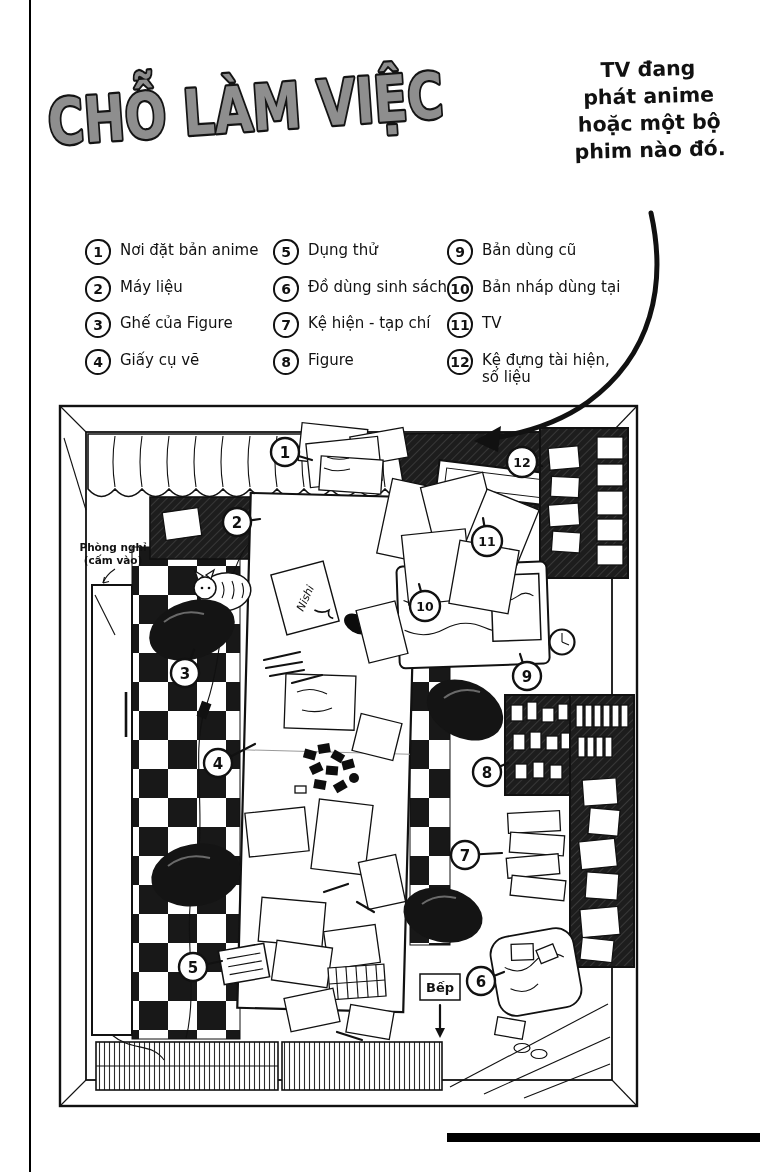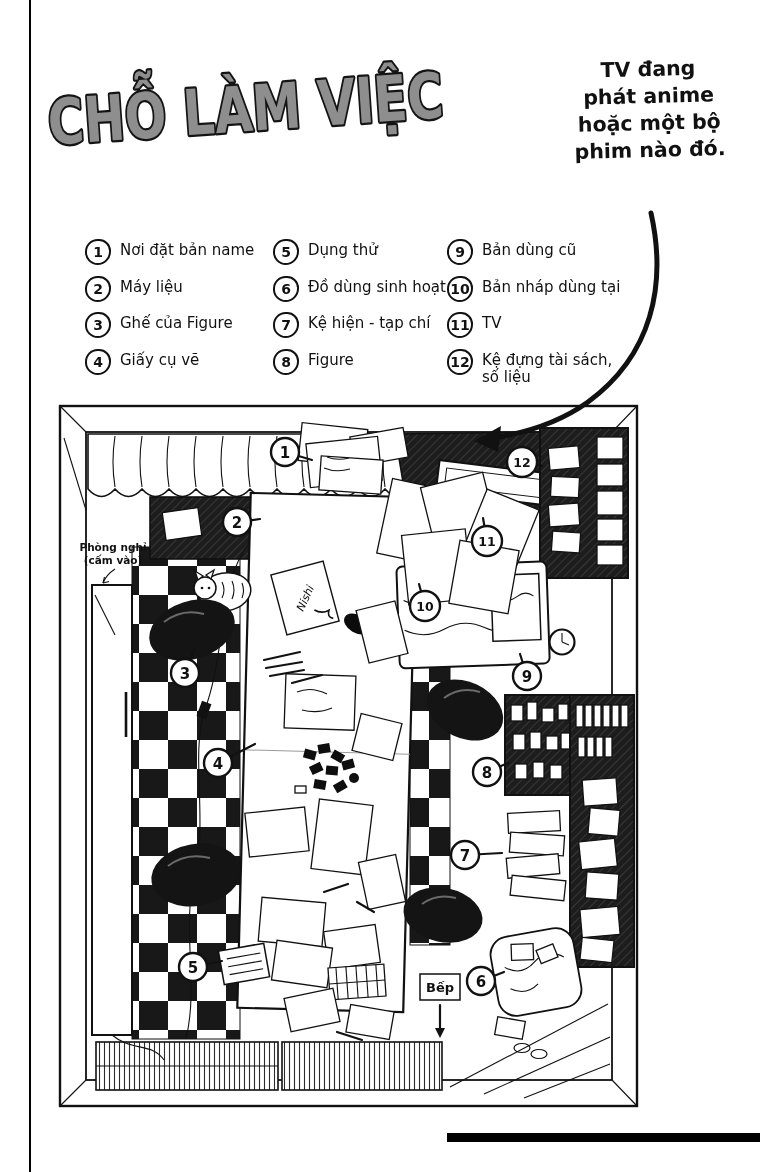--- a/index.html
+++ b/index.html
@@ -53,21 +53,21 @@
     <span style="display:block">TV đang</span>
     <span style="display:block">phát anime</span>
     <span style="display:block">hoặc một bộ</span>
     <span style="display:block">phim nào đó.</span>
   </div>
 
   <div class="legend">
     <div class="legend-col c1">
       <div class="legend-item">
         <div class="legend-num">1</div>
-        <div class="legend-label">Nơi đặt bản name</div>
+        <div class="legend-label">Nơi đặt bản anime</div>
       </div>
       <div class="legend-item">
         <div class="legend-num">2</div>
         <div class="legend-label">Máy liệu</div>
       </div>
       <div class="legend-item">
         <div class="legend-num">3</div>
         <div class="legend-label">Ghế của Figure</div>
       </div>
       <div class="legend-item">
@@ -75,21 +75,21 @@
         <div class="legend-label">Giấy cụ vẽ</div>
       </div>
     </div>
     <div class="legend-col c2">
       <div class="legend-item">
         <div class="legend-num">5</div>
         <div class="legend-label">Dụng thử</div>
       </div>
       <div class="legend-item">
         <div class="legend-num">6</div>
-        <div class="legend-label">Đồ dùng sinh hoạt</div>
+        <div class="legend-label">Đồ dùng sinh sách</div>
       </div>
       <div class="legend-item">
         <div class="legend-num">7</div>
         <div class="legend-label">Kệ hiện - tạp chí</div>
       </div>
       <div class="legend-item">
         <div class="legend-num">8</div>
         <div class="legend-label">Figure</div>
       </div>
     </div>
@@ -101,21 +101,21 @@
       <div class="legend-item">
         <div class="legend-num">10</div>
         <div class="legend-label">Bản nháp dùng tại</div>
       </div>
       <div class="legend-item">
         <div class="legend-num">11</div>
         <div class="legend-label">TV</div>
       </div>
       <div class="legend-item">
         <div class="legend-num">12</div>
-        <div class="legend-label">Kệ đựng tài sách,
+        <div class="legend-label">Kệ đựng tài hiện,
 số liệu</div>
       </div>
     </div>
   </div>
 
   <svg class="diagram" width="592" height="728" viewBox="0 0 592 728">
     <defs>
       <pattern id="checker" width="58" height="58" patternUnits="userSpaceOnUse">
         <rect width="58" height="58" fill="#fff"></rect>
         <rect width="29" height="29" fill="#181818"></rect>

